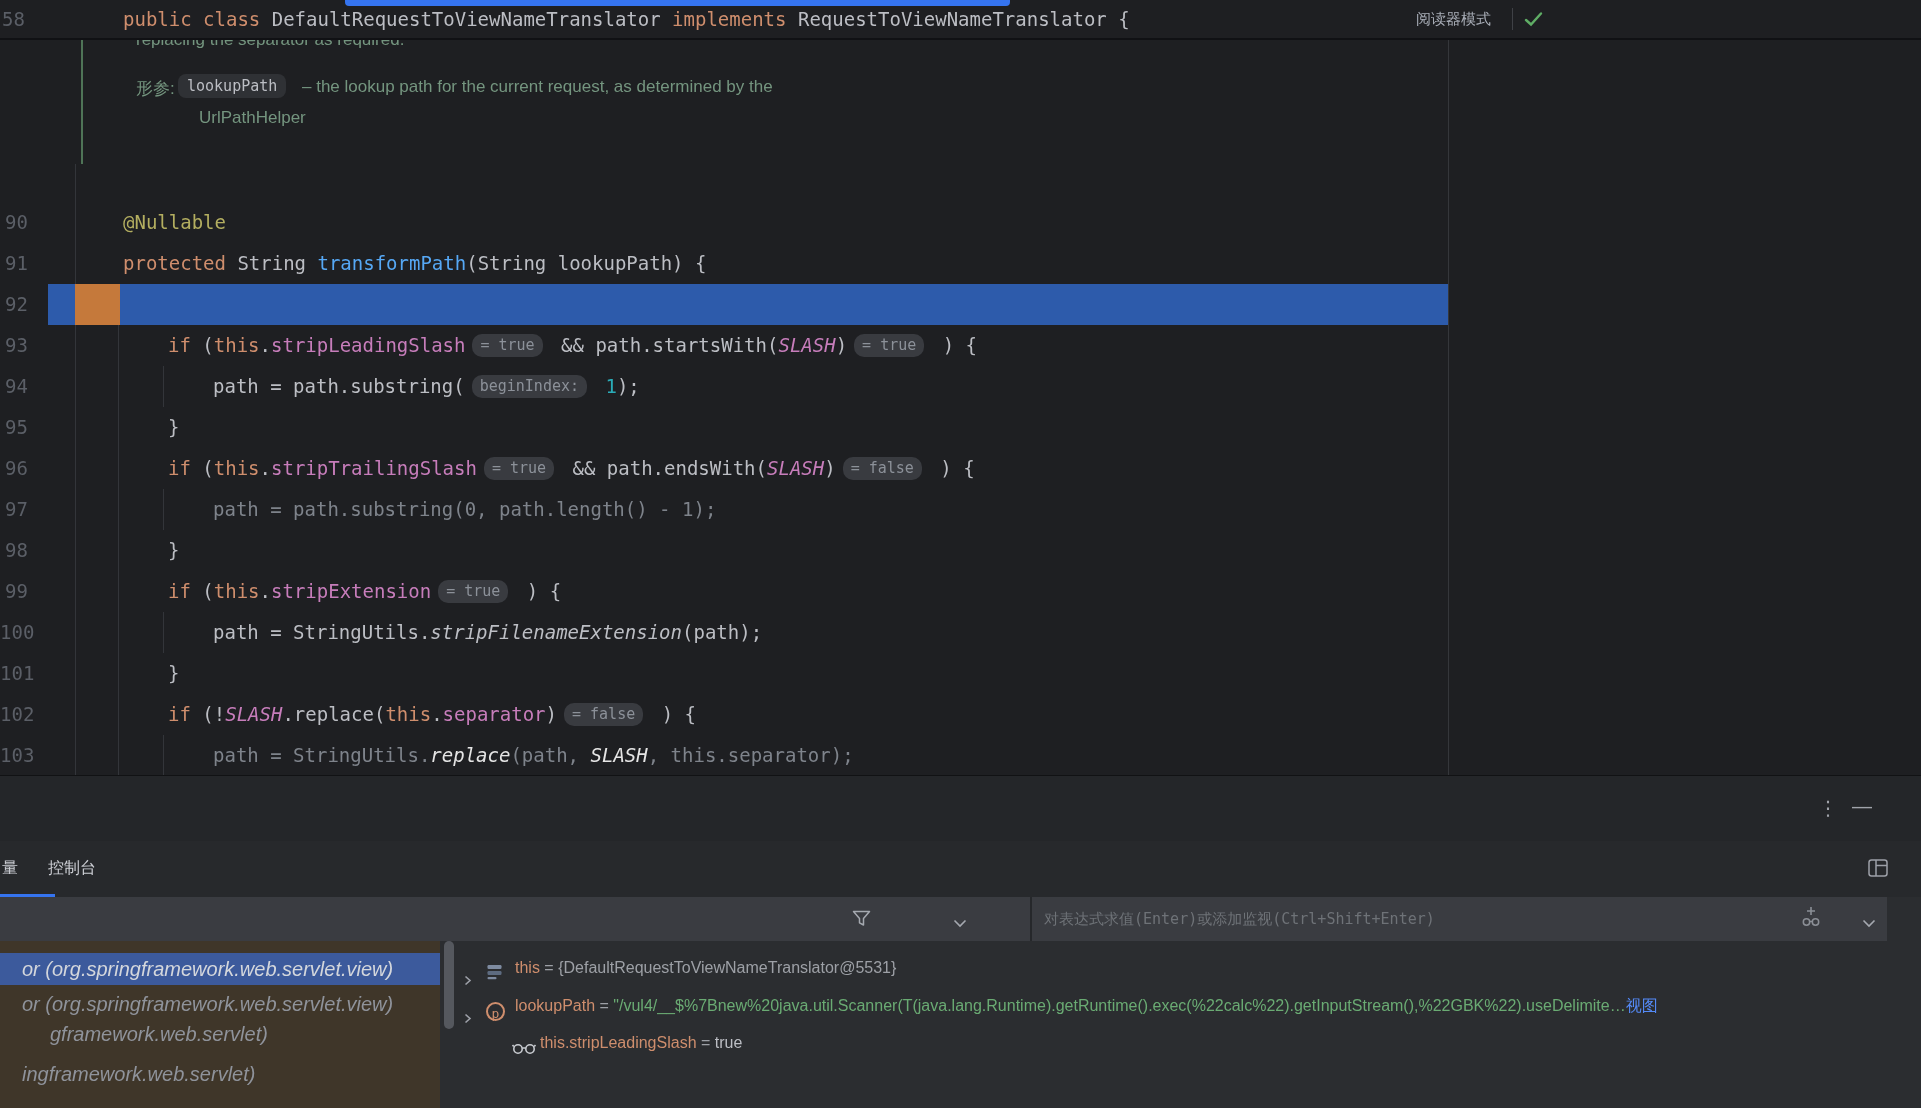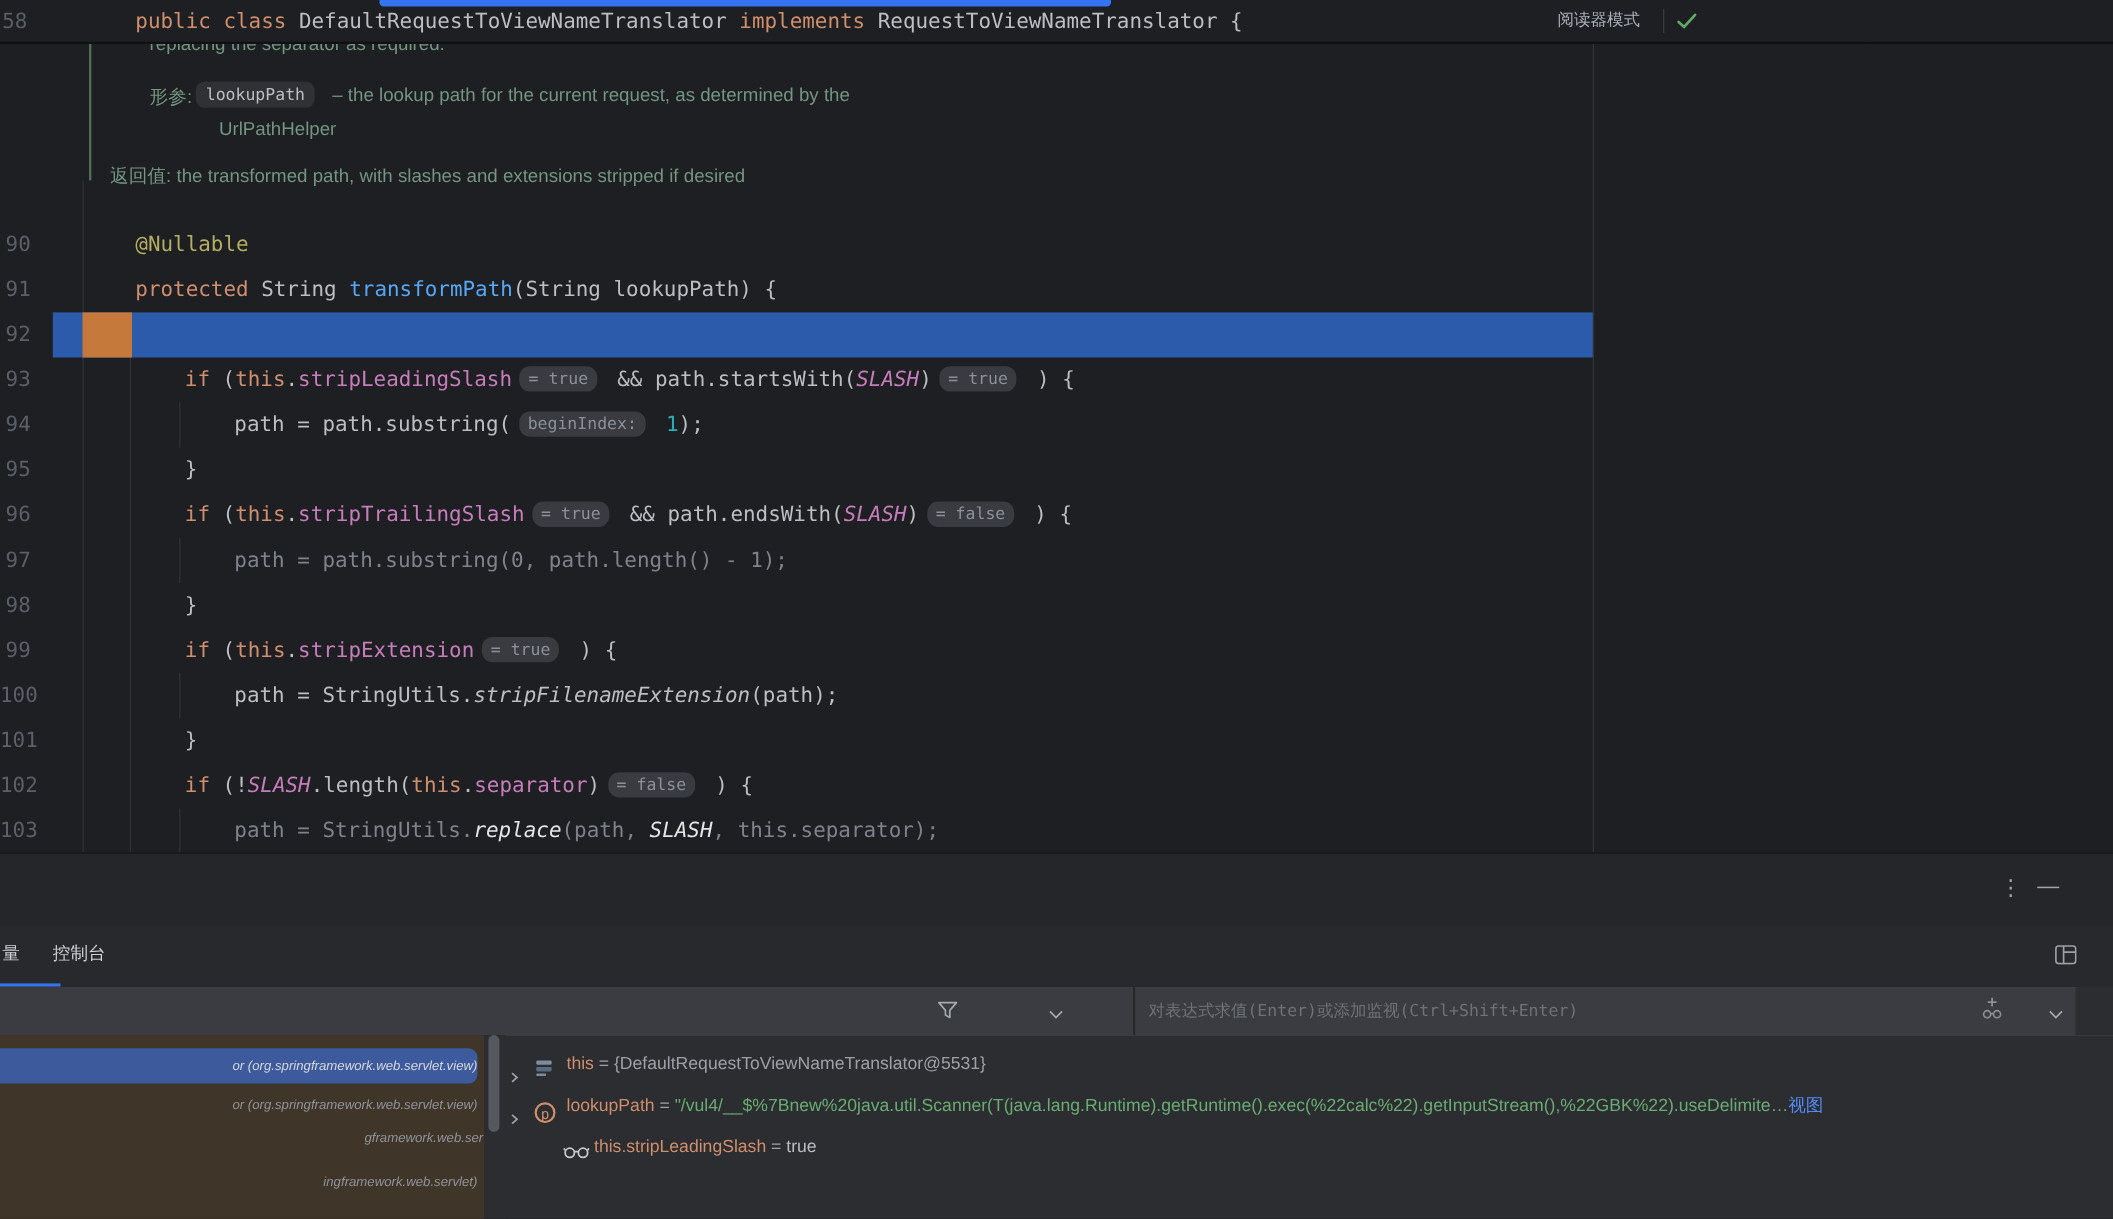--- a/index.html
+++ b/index.html
@@ -70,22 +70,22 @@
   .tb-div{position:absolute;left:1030px;top:0;width:2px;height:44px;background:#26282B;}
   .expr-input{position:absolute;left:1044px;top:0;line-height:44px;font-size:15px;color:#6E7277;
               white-space:pre;}
   .addwatch{position:absolute;left:1798px;top:8px;}
   .tb-chev2{position:absolute;left:1862px;top:17px;}
   .tb-edge{position:absolute;left:1887px;top:0;width:34px;height:44px;background:#2B2D30;}
 
   
   .content{position:absolute;left:0;top:941px;width:1921px;height:167px;background:#2B2D30;}
   .frames{position:absolute;left:0;top:0;width:440px;height:167px;background:#3F3629;overflow:hidden;}
-  .frame-row{position:absolute;left:0;width:427px;height:32px;line-height:32px;font-size:12px;
-             font-style:italic;color:#8F939B;white-space:nowrap;overflow:hidden;padding-left:7px;text-align:right;}
+  .frame-row{position:absolute;left:0;width:427px;height:32px;line-height:32px;font-size:20px;
+             font-style:italic;color:#8F939B;white-space:nowrap;overflow:hidden;padding-left:22px;}
   .frame-row.sel{background:#3C5A9C;color:#D4D7DC;border-radius:0 8px 8px 0;}
   .frames-scroll{position:absolute;left:440px;top:0;width:20px;height:167px;background:#2B2D30;}
   .frames-thumb{position:absolute;left:4px;top:0;width:10px;height:88px;background:#55585E;border-radius:5px;}
 
   .watches{position:absolute;left:460px;top:0;right:0;height:160px;overflow:hidden;}
   .watch-row{position:absolute;left:0;right:0;height:36px;line-height:36px;font-size:16px;
              white-space:nowrap;overflow:hidden;}
   .w-chev{position:absolute;left:2px;top:13px;}
   .w-icon{position:absolute;top:7px;}
   .w-text{position:absolute;top:0;}
@@ -111,21 +111,20 @@
   </div>
 </div>
 
 <div class="editor">
   <div class="doc-guide"></div>
   <div class="doc-text" style="left:136px;top:-8px;">replacing the separator as required.</div>
   <div class="doc-text" style="left:136px;top:39px;">形参:</div>
   <div class="doc-chip" style="left:178px;top:36px;">lookupPath</div>
   <div class="doc-text" style="left:302px;top:39px;">– the lookup path for the current request, as determined by the</div>
   <div class="doc-text" style="left:199px;top:70px;">UrlPathHelper</div>
-  <div class="doc-text" style="left:100px;top:110px;">返回值: the transformed path, with slashes and extensions stripped if desired</div>
 
   <div class="iguide" style="left:75px;top:126px;height:611px;"></div>
   <div class="iguide" style="left:118px;top:246px;height:491px;"></div>
   <div class="iguide" style="left:163px;top:328px;height:41px;"></div>
   <div class="iguide" style="left:163px;top:451px;height:41px;"></div>
   <div class="iguide" style="left:163px;top:574px;height:41px;"></div>
   <div class="iguide" style="left:163px;top:697px;height:40px;"></div>
   <div class="col-guide"></div>
 
   <div class="code-lines" id="code-lines">
@@ -173,21 +172,21 @@
       <div class="code-row">
         <div class="gutter-num">100</div>
         <div class="code-text" style="left: 213px;"><span class="c-def">path = StringUtils.</span><span class="c-stat">stripFilenameExtension</span><span class="c-def">(path);</span></div>
       </div>
       <div class="code-row">
         <div class="gutter-num">101</div>
         <div class="code-text" style="left: 168px;"><span class="c-def">}</span></div>
       </div>
       <div class="code-row">
         <div class="gutter-num">102</div>
-        <div class="code-text" style="left: 168px;"><span class="c-kw">if </span><span class="c-def">(!</span><span class="c-fldi">SLASH</span><span class="c-def">.length(</span><span class="c-kw">this</span><span class="c-def">.</span><span class="c-fld">separator</span><span class="c-def">)</span><span class="c-chip">= false</span><span class="c-def"> ) {</span></div>
+        <div class="code-text" style="left: 168px;"><span class="c-kw">if </span><span class="c-def">(!</span><span class="c-fldi">SLASH</span><span class="c-def">.replace(</span><span class="c-kw">this</span><span class="c-def">.</span><span class="c-fld">separator</span><span class="c-def">)</span><span class="c-chip">= false</span><span class="c-def"> ) {</span></div>
       </div>
       <div class="code-row">
         <div class="gutter-num">103</div>
         <div class="code-text" style="left: 213px;"><span class="c-dim">path = StringUtils.</span><span class="c-dimi">replace</span><span class="c-dim">(path, </span><span class="c-dimi">SLASH</span><span class="c-dim">, this.separator);</span></div>
       </div>
     </div>
 
   <div class="ed-scroll"></div>
   <div class="right-icons" id="right-icons">
       <span>≡</span>

